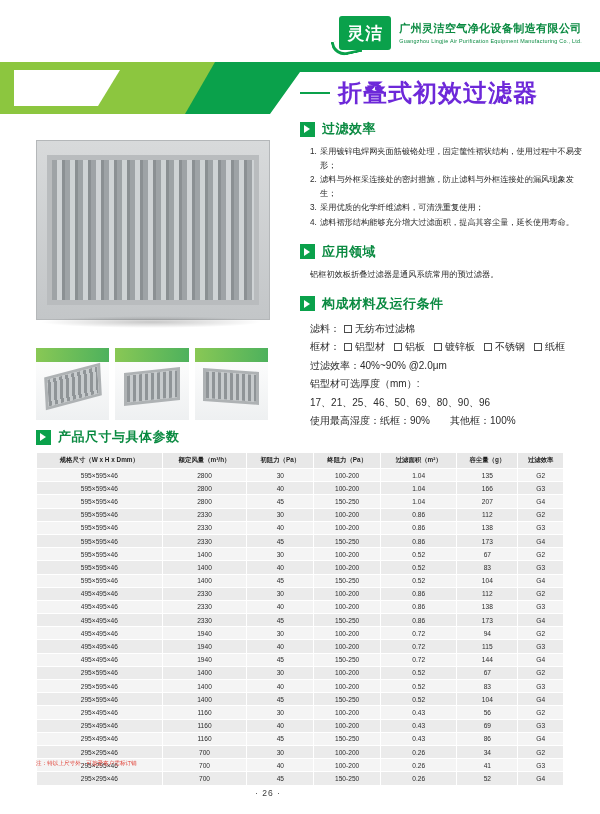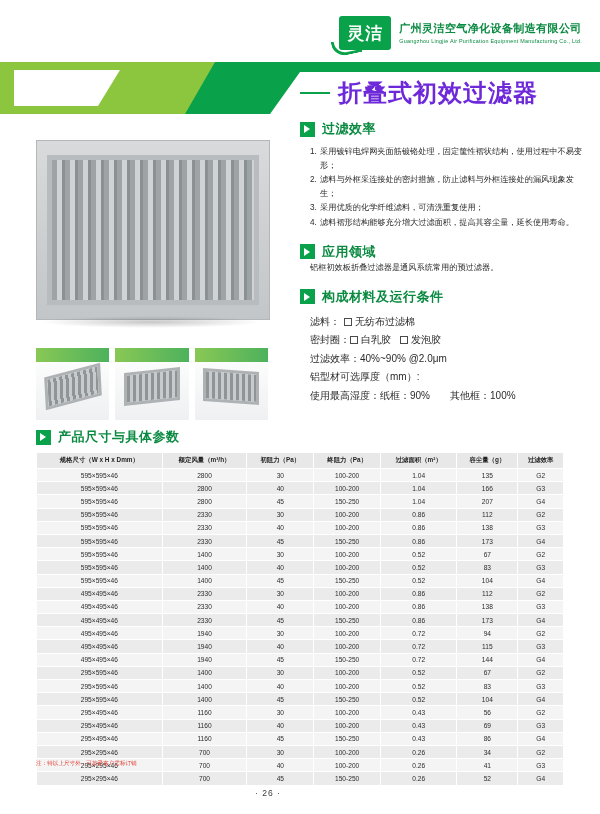--- a/index.html
+++ b/index.html
@@ -163,20 +163,21 @@
     padding-left: 10px;
     font-size: 8.2px;
     line-height: 1.72;
     color: #2b2b2b;
   }
   .feat-item { display: flex; }
   .feat-num { width: 10px; flex: none; }
   .feat-txt { flex: 1; }
 
   .app-text {
+    margin-top: 7px;
     padding-left: 10px;
     font-size: 8.2px;
     line-height: 1.7;
     color: #2b2b2b;
   }
 
   
   .spec-list {
     margin-top: 7px;
     padding-left: 10px;
@@ -411,35 +412,48 @@
     <div class="spec-list">
 
       <div class="spec-row">
         <span class="spec-label">滤料：</span>
         <span class="opt">
           <span class="chk"></span>
           <span>无纺布过滤棉</span>
         </span>
       </div>
 
-
       <div class="spec-row">
-        <span class="spec-label">密封圈：</span>
+        <span class="spec-label">框材：</span>
         <span class="opt">
           <span class="chk"></span>
-          <span>白乳胶</span>
+          <span>铝型材</span>
         </span>
         <span class="opt">
           <span class="chk"></span>
-          <span>发泡胶</span>
+          <span>铝板</span>
+        </span>
+        <span class="opt">
+          <span class="chk"></span>
+          <span>镀锌板</span>
+        </span>
+        <span class="opt">
+          <span class="chk"></span>
+          <span>不锈钢</span>
+        </span>
+        <span class="opt">
+          <span class="chk"></span>
+          <span>纸框</span>
         </span>
       </div>
 
+
       <div class="plain-row">过滤效率：40%~90% @2.0μm</div>
       <div class="plain-row">铝型材可选厚度（mm）:</div>
+      <div class="plain-row">17、21、25、46、50、69、80、90、96</div>
       <div class="plain-row">使用最高湿度：纸框：90%　　其他框：100%</div>
     </div>
   </div>
 </div>
 
 <div class="table-head sec-head">
   <span class="arrow-badge"></span>
   <span class="sec-title">产品尺寸与具体参数</span>
 </div>
 

